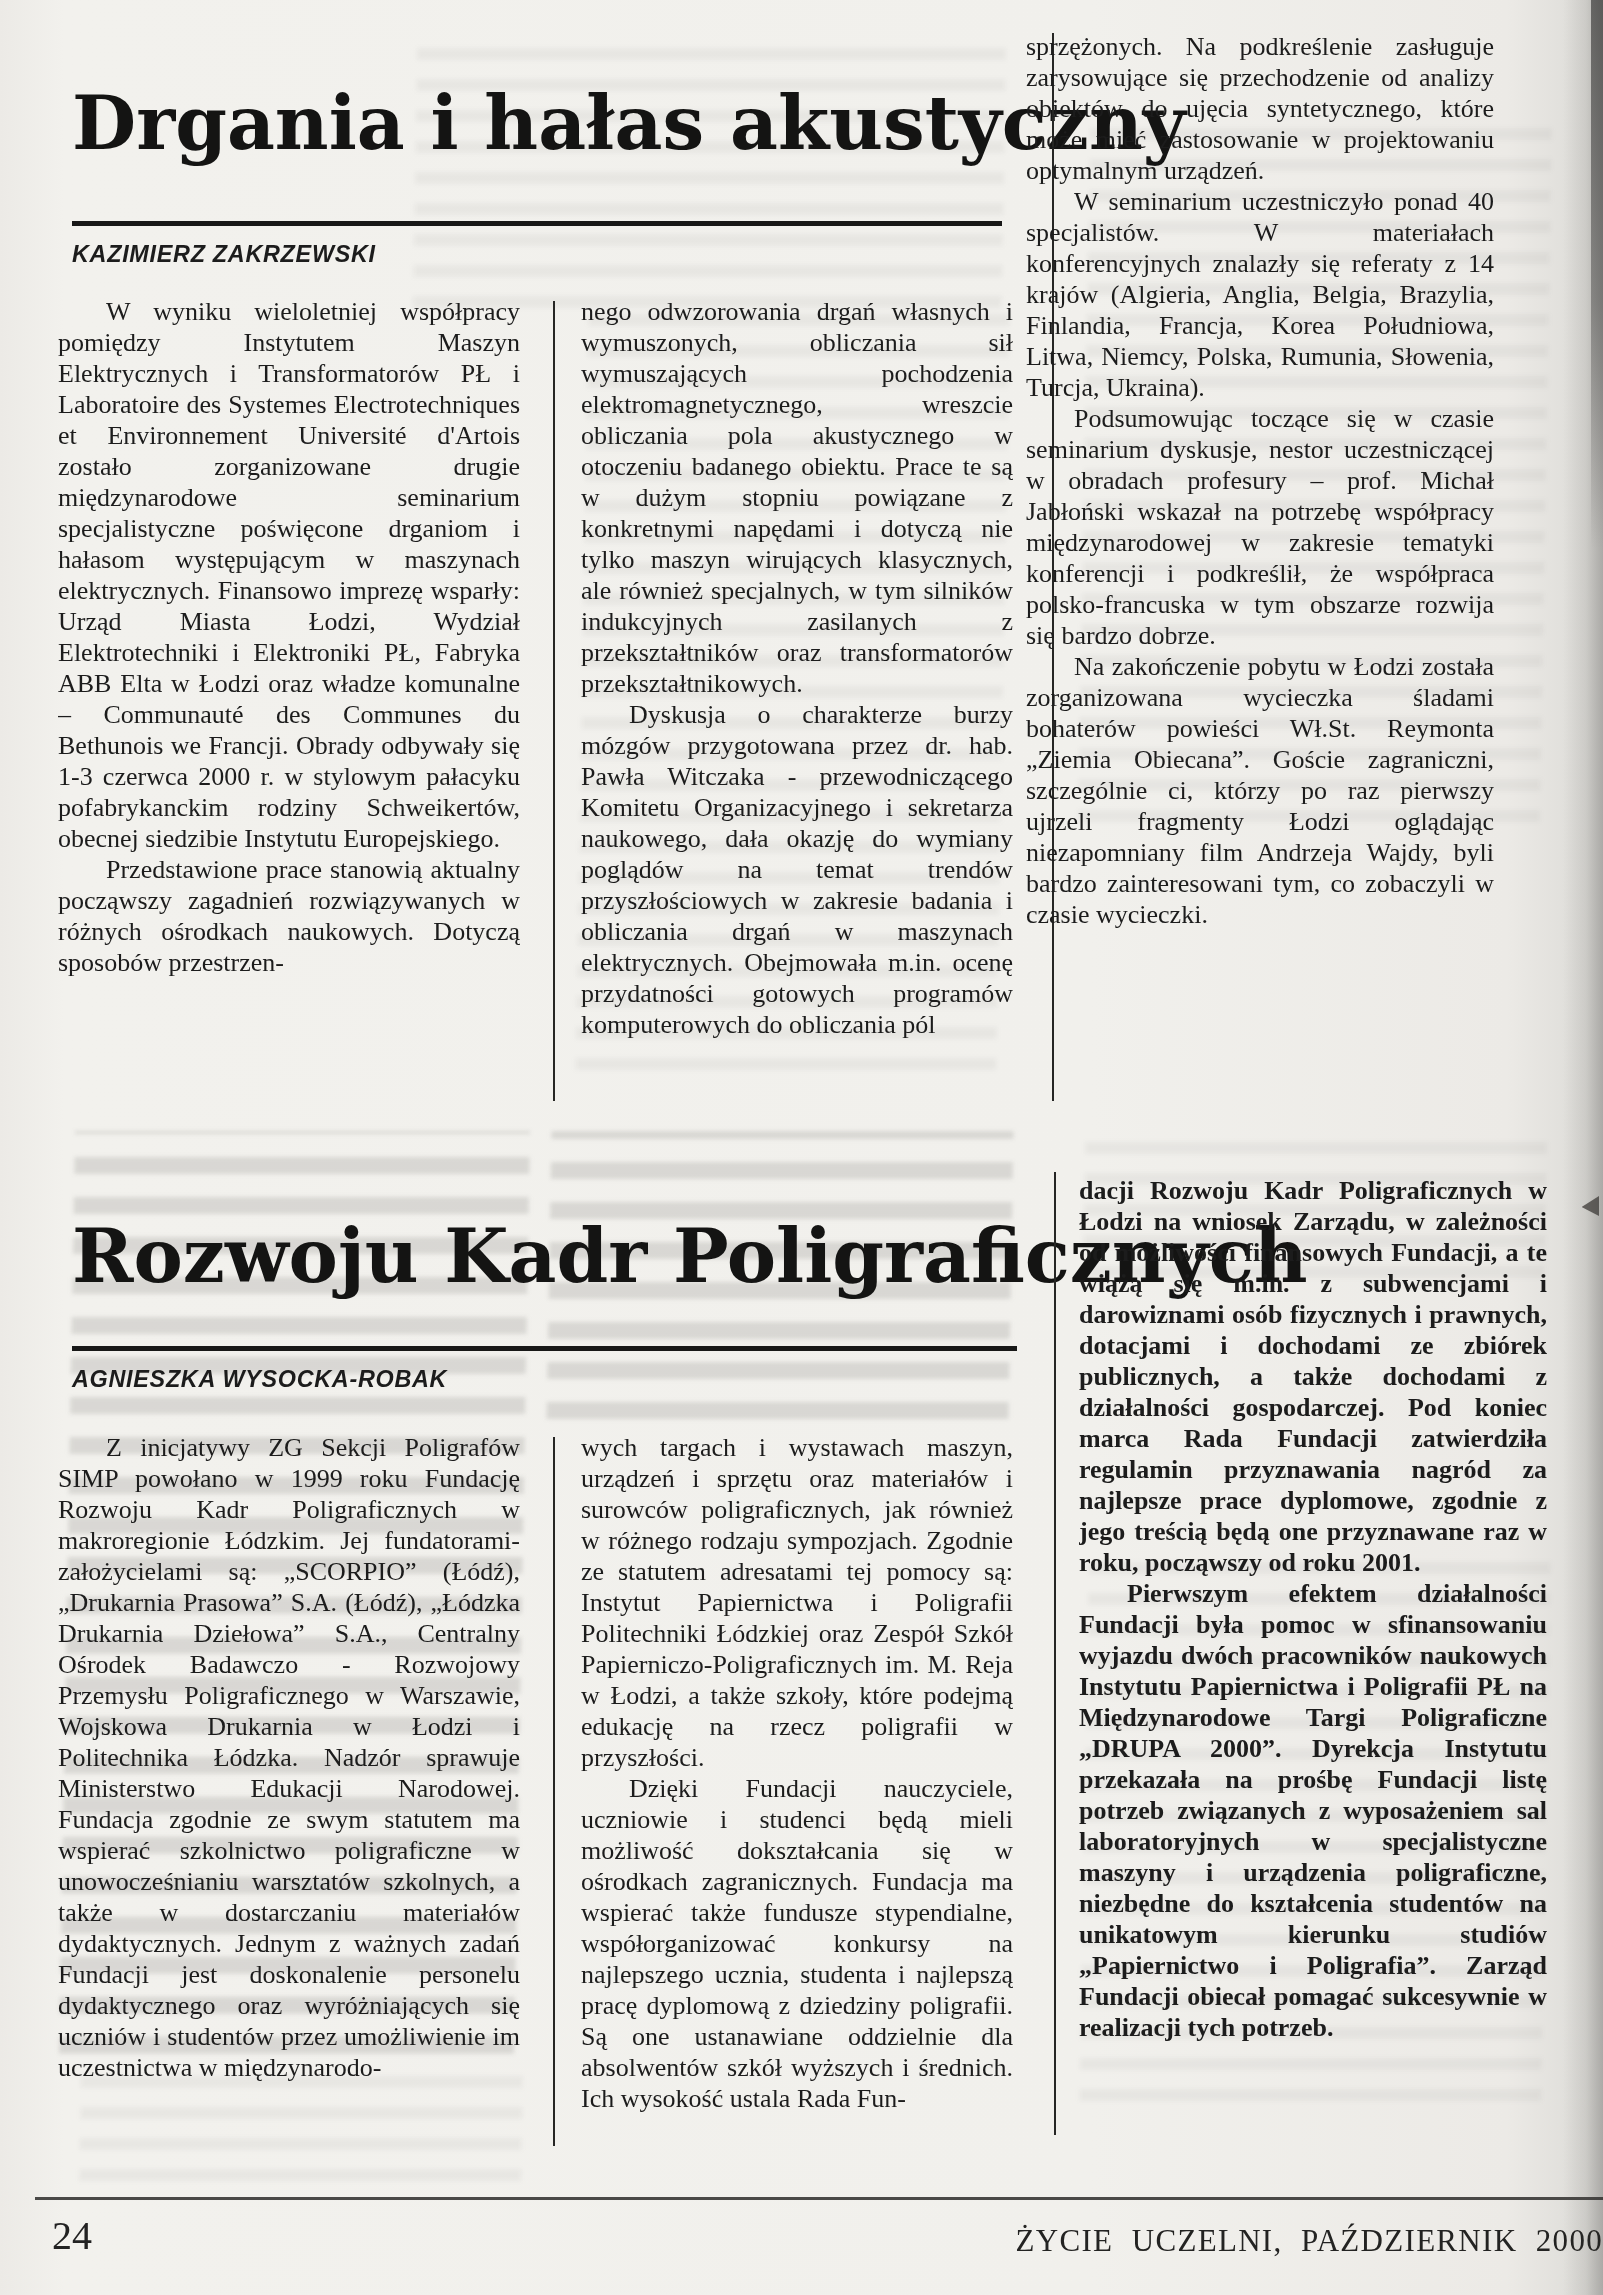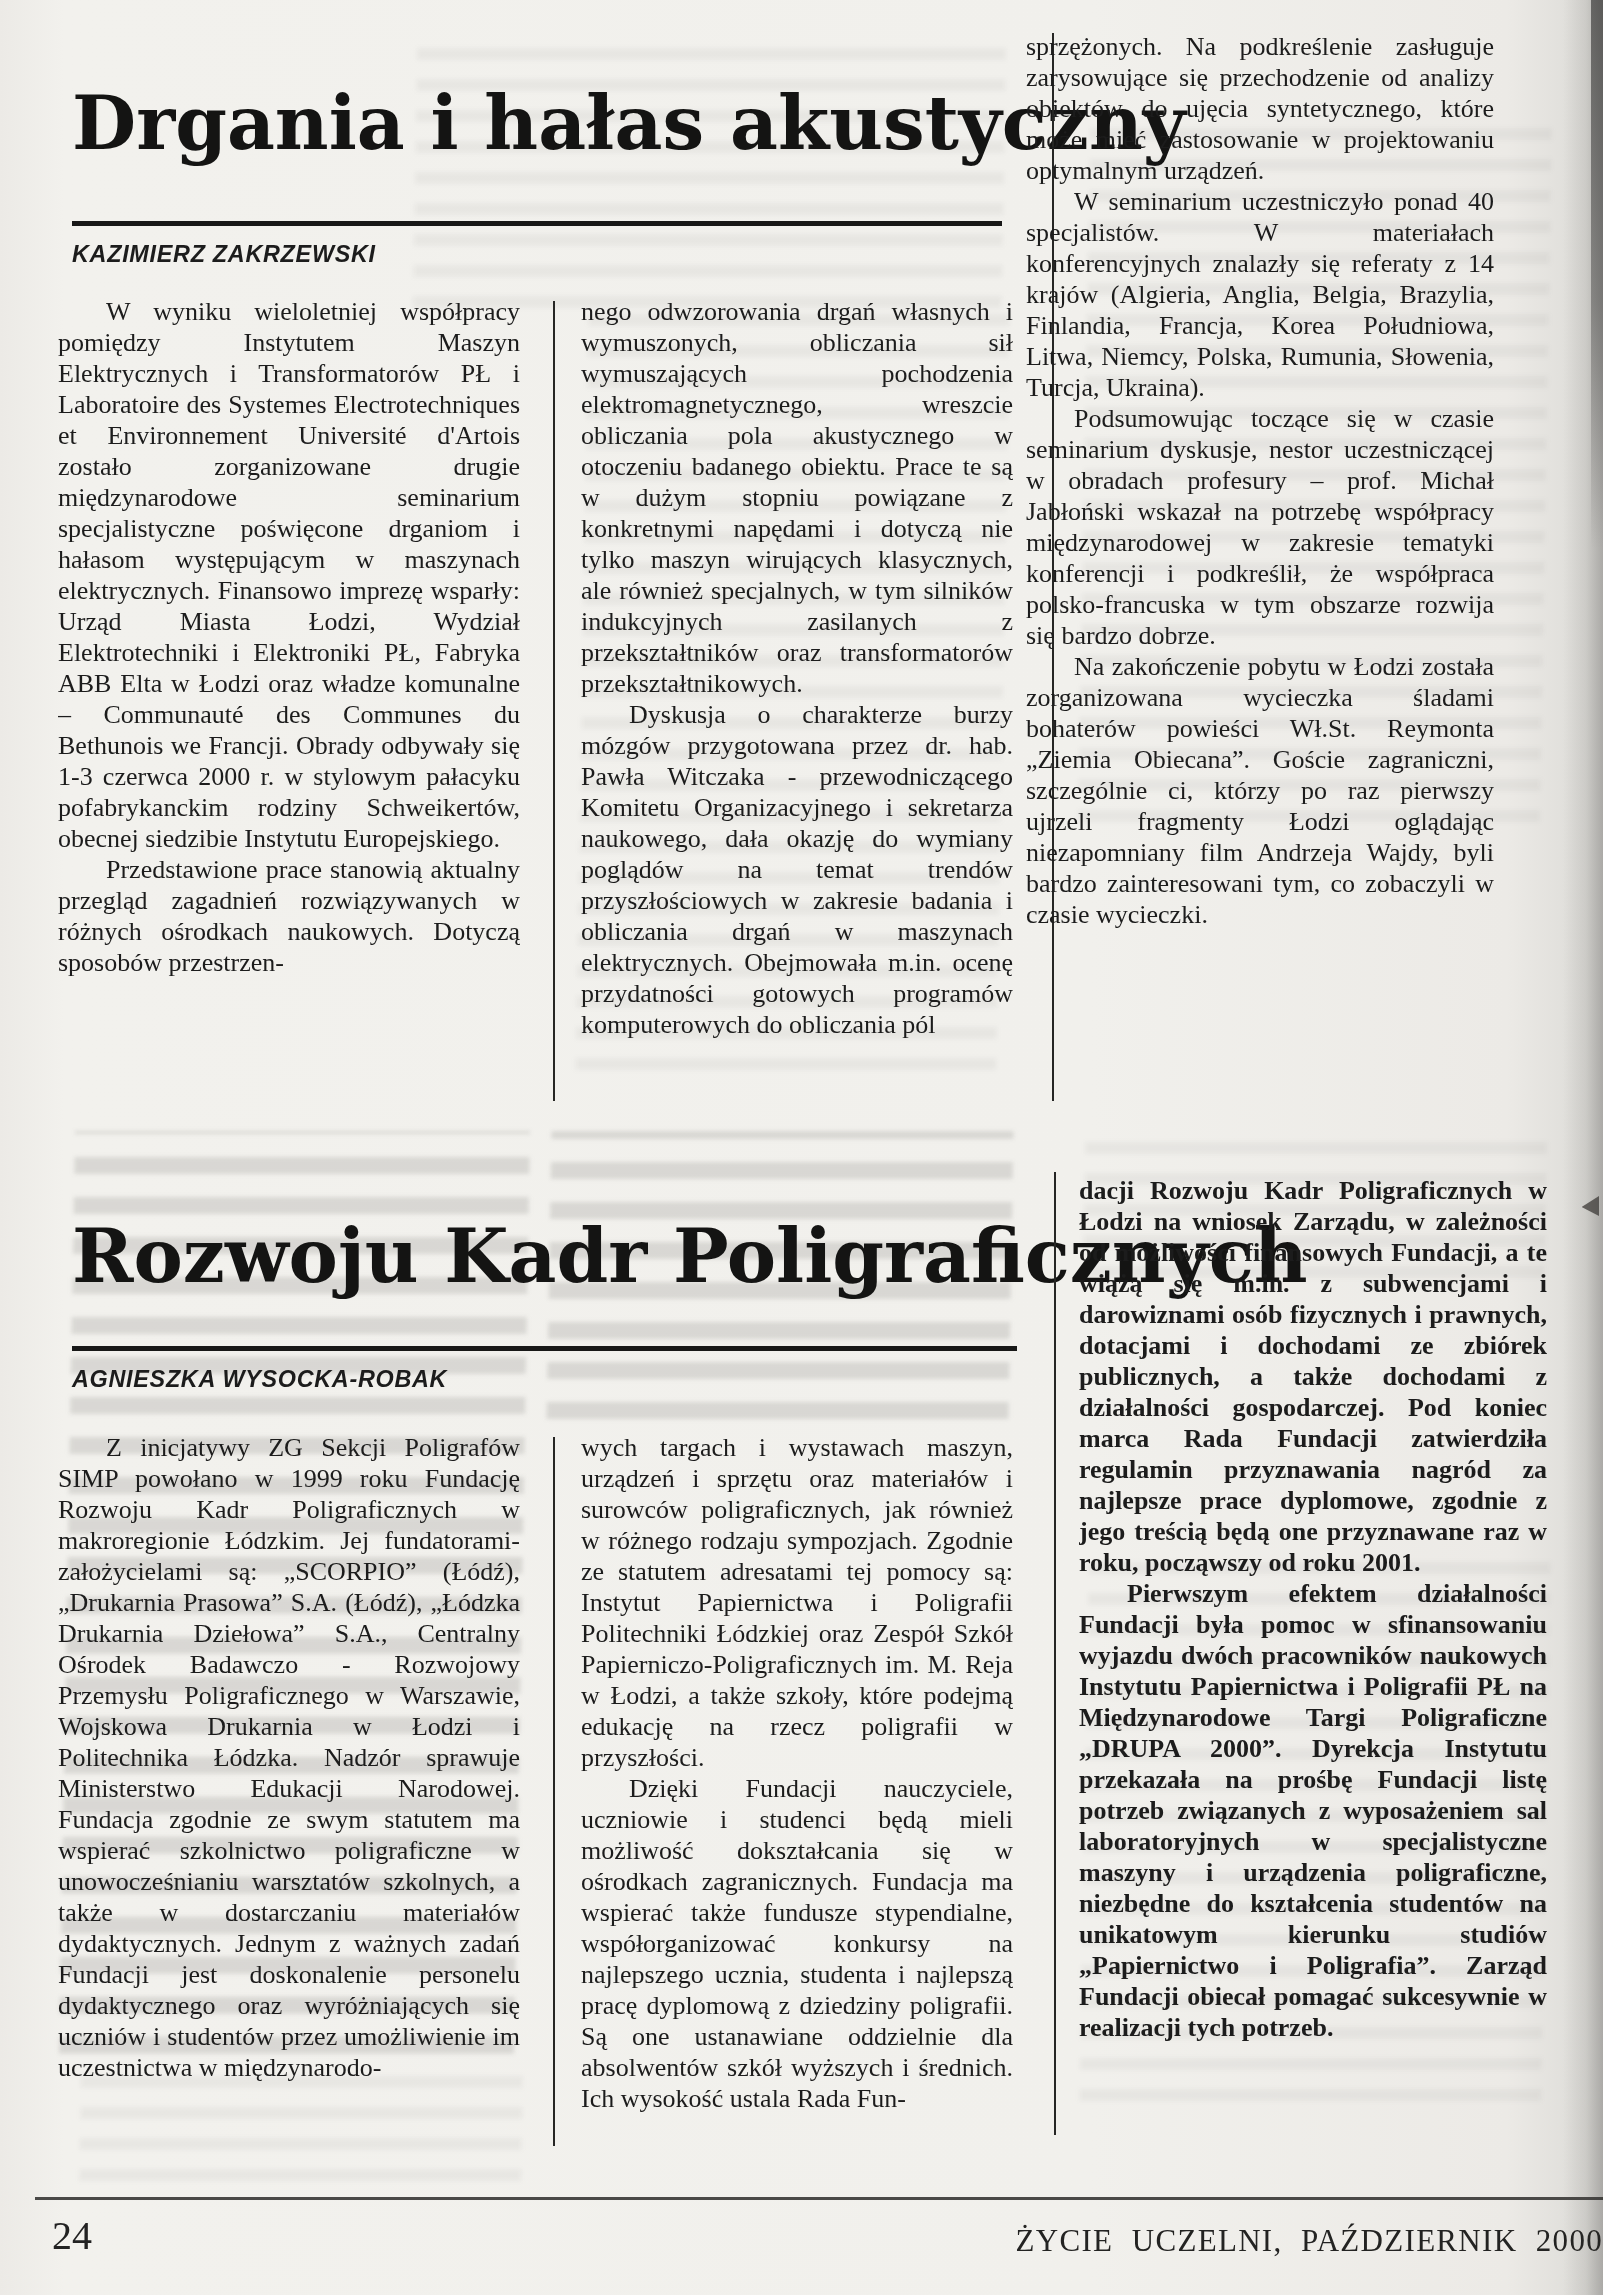--- a/index.html
+++ b/index.html
@@ -93,21 +93,21 @@
 
   <section>
     <h1 class="headline" style="top:32px;">
       <span class="line">Drgania i hałas akustyczny</span>
     </h1>
     <div class="title-rule" style="top:221px; width:930px;"></div>
     <div class="byline" style="top:241px;">KAZIMIERZ ZAKRZEWSKI</div>
 
     <div class="col" style="left:58px; top:296px; width:462px; height:810px;">
       <p class="ind">W wyniku wieloletniej współpracy pomiędzy Instytutem Maszyn Elektrycznych i Transformatorów PŁ i Laboratoire des Systemes Electrotechniques et Environnement Université d'Artois zostało zorganizowane drugie międzynarodowe seminarium specjalistyczne poświęcone drganiom i hałasom występującym w maszynach elektrycznych. Finansowo imprezę wsparły: Urząd Miasta Łodzi, Wydział Elektrotechniki i Elektroniki PŁ, Fabryka ABB Elta w Łodzi oraz władze komunalne – Communauté des Communes du Bethunois we Francji. Obrady odbywały się 1-3 czerwca 2000 r. w stylowym pałacyku pofabrykanckim rodziny Schweikertów, obecnej siedzibie Instytutu Europejskiego.</p>
-      <p class="ind">Przedstawione prace stanowią aktualny przegląd zagadnień rozwiązywanych w różnych ośrodkach naukowych. Dotyczą sposobów przestrzen-</p>
+      <p class="ind">Przedstawione prace stanowią aktualny począwszy zagadnień rozwiązywanych w różnych ośrodkach naukowych. Dotyczą sposobów przestrzen-</p>
     </div>
 
     <div class="vrule" style="left:553px; top:301px; height:800px;"></div>
 
     <div class="col" style="left:581px; top:296px; width:432px; height:810px;">
       <p>nego odwzorowania drgań własnych i wymuszonych, obliczania sił wymuszających pochodzenia elektromagnetycznego, wreszcie obliczania pola akustycznego w otoczeniu badanego obiektu. Prace te są w dużym stopniu powiązane z konkretnymi napędami i dotyczą nie tylko maszyn wirujących klasycznych, ale również specjalnych, w tym silników indukcyjnych zasilanych z przekształtników oraz transformatorów przekształtnikowych.</p>
       <p class="ind">Dyskusja o charakterze burzy mózgów przygotowana przez dr. hab. Pawła Witczaka - przewodniczącego Komitetu Organizacyjnego i sekretarza naukowego, dała okazję do wymiany poglądów na temat trendów przyszłościowych w zakresie badania i obliczania drgań w maszynach elektrycznych. Obejmowała m.in. ocenę przydatności gotowych programów komputerowych do obliczania pól</p>
     </div>
 
     <div class="vrule" style="left:1052px; top:33px; height:1068px;"></div>

